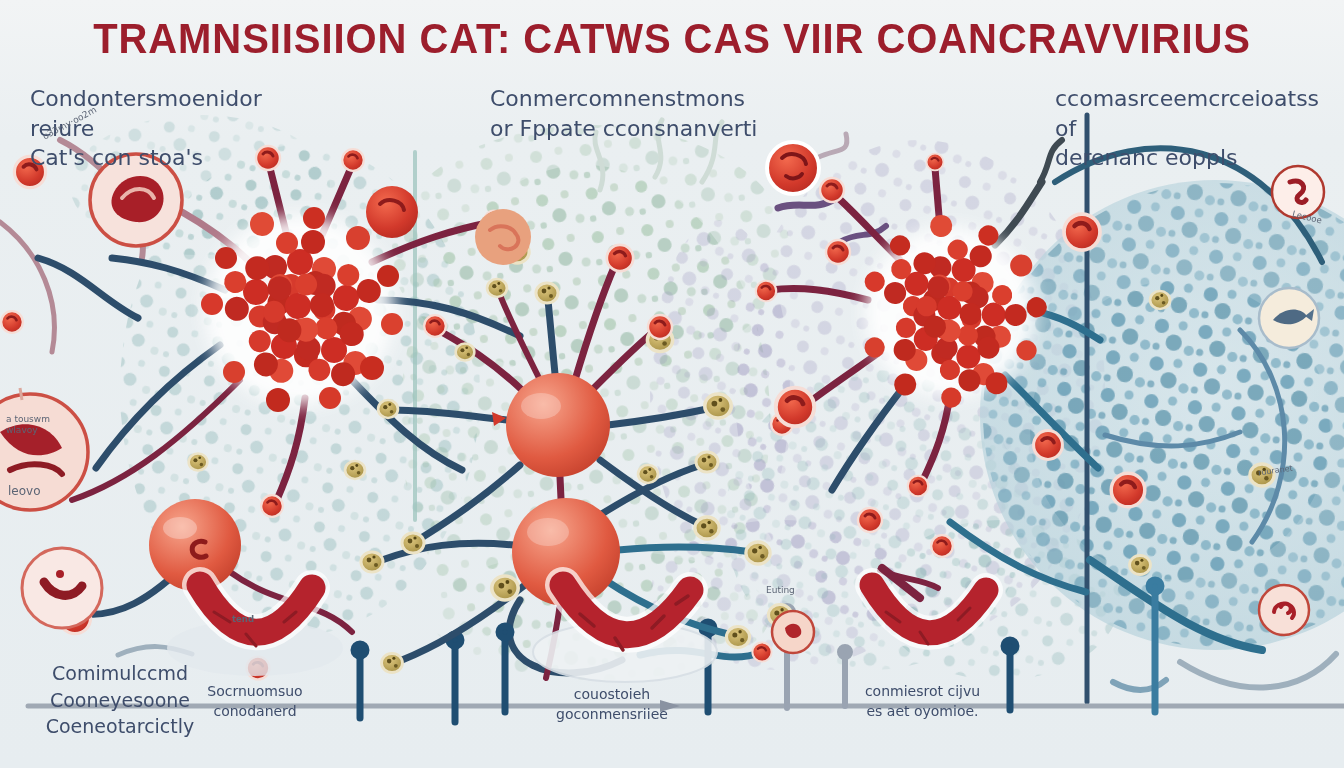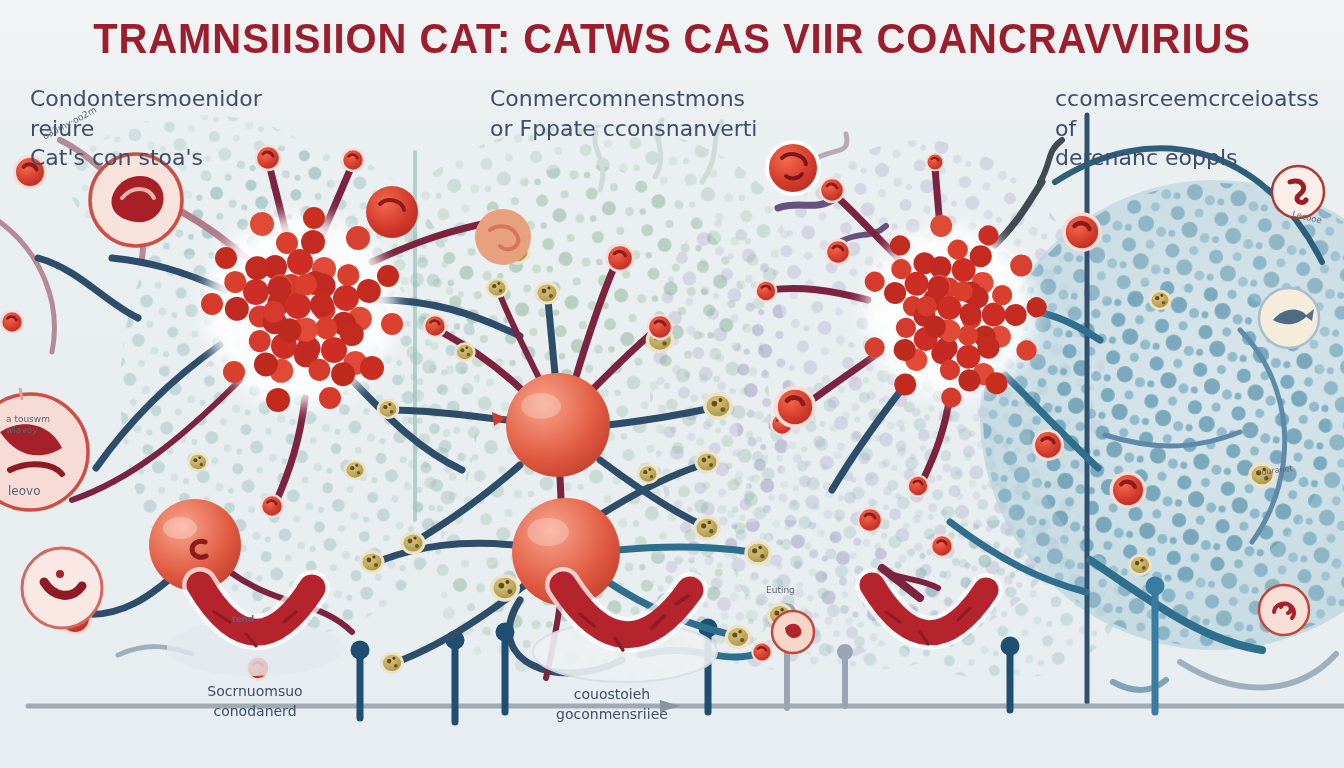--- a/index.html
+++ b/index.html
@@ -400,24 +400,29 @@
 
 <h1 class="title">TRAMNSIISIION CAT: CATWS CAS VIIR COANCRAVVIRIUS</h1>
 
 <div class="colhead" style="left:30px;width:290px;">Condontersmoenidor reiure
 Cat's con stoa's</div>
 <div class="colhead" style="left:490px;width:280px;">Conmercomnenstmons
 or Fppate cconsnanverti</div>
 <div class="colhead" style="left:1055px;width:250px;">ccomasrceemcrceioatss of
 derenanc eoppls</div>
 
+<div class="blabel" style="left:20px;top:660px;width:200px;font-size:19px;">Comimulccmd
+Cooneyesoone
+Coeneotarcictly</div>
 <div class="blabel" style="left:150px;top:682px;width:210px;">Socrnuomsuo
 conodanerd</div>
 <div class="blabel" style="left:482px;top:685px;width:260px;">couostoieh
 goconmensriiee</div>
+<div class="blabel" style="left:800px;top:682px;width:245px;">conmiesrot cijvu
+es aet oyomioe.</div>
 
 <div class="micro" style="left:40px;top:118px;transform:rotate(-28deg);">o33mv·oo2m</div>
 <div class="micro" style="left:6px;top:414px;">a touswm
 wlavoy</div>
 <div class="micro" style="left:8px;top:484px;font-size:12px;">leovo</div>
 <div class="micro" style="left:232px;top:614px;font-size:8.5px;font-weight:bold;">tend</div>
 <div class="micro" style="left:766px;top:585px;">Euting</div>
 <div class="micro" style="left:1292px;top:212px;font-size:8.5px;transform:rotate(14deg);">Lecooe</div>
 <div class="micro" style="left:1258px;top:466px;font-size:8px;transform:rotate(-8deg);">ruuranet</div>
 

